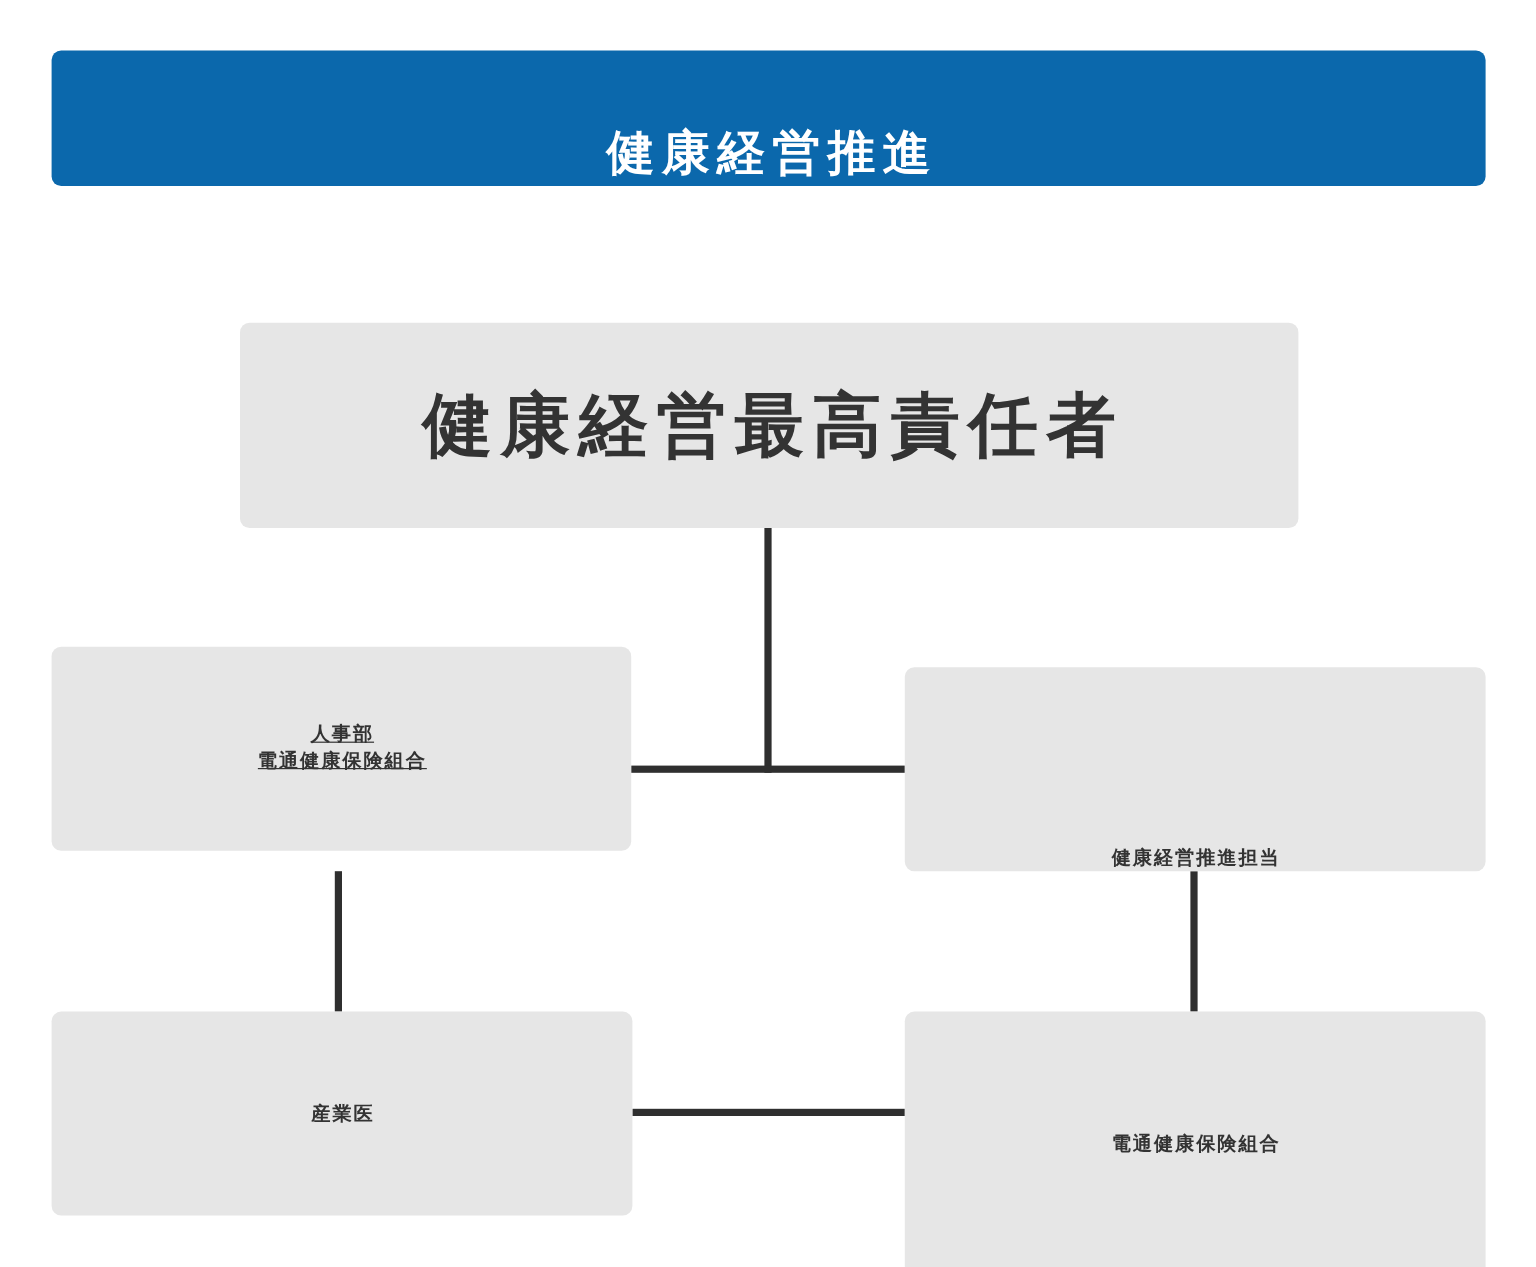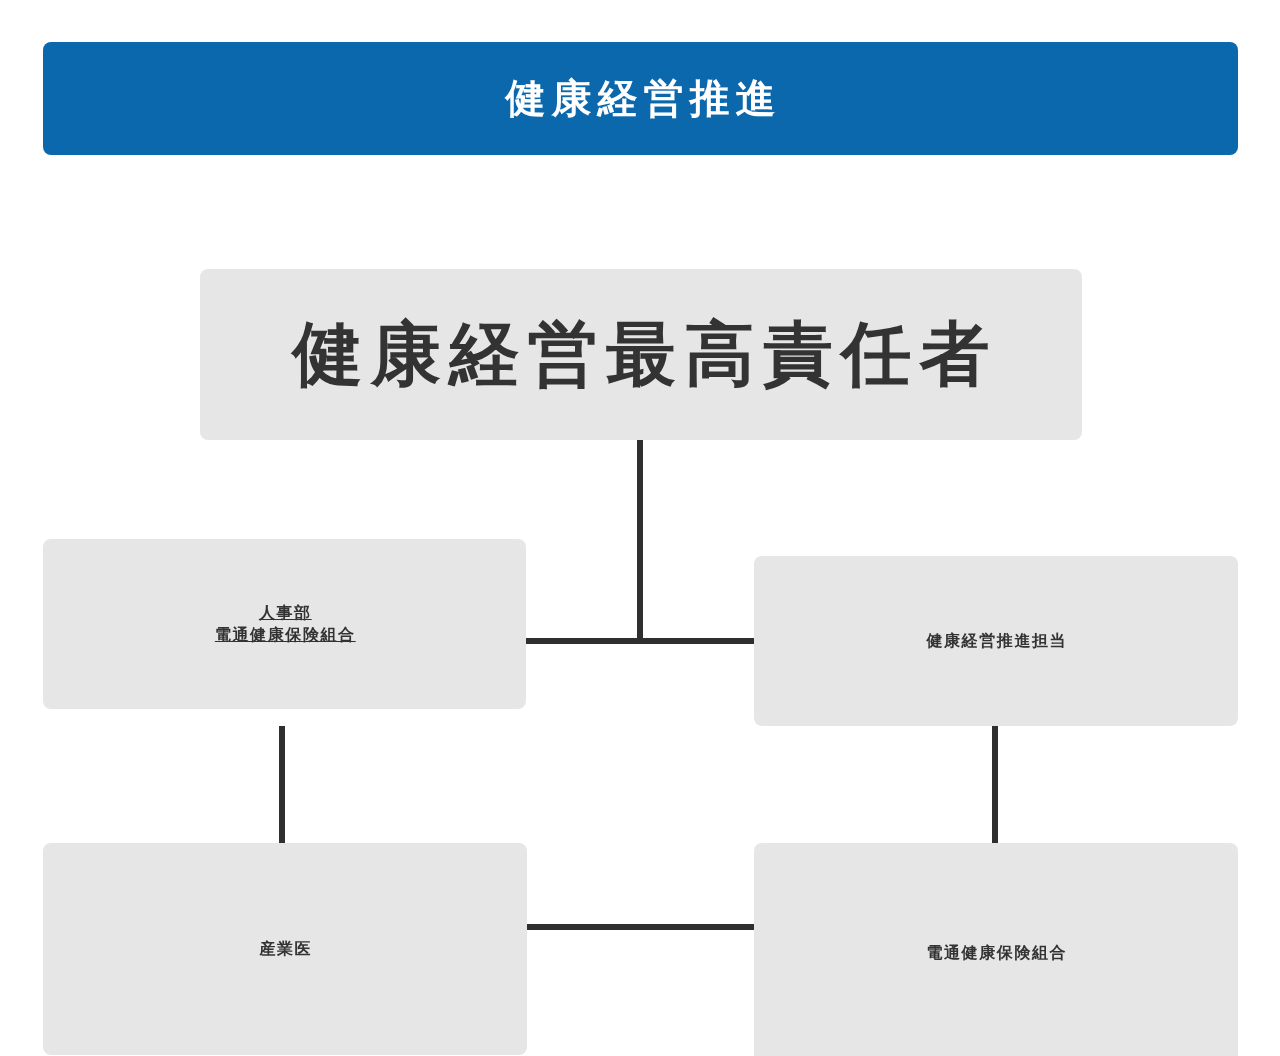--- a/index.html
+++ b/index.html
@@ -18,21 +18,21 @@
     font-family: "Liberation Sans", "DejaVu Sans", sans-serif;
     overflow: hidden;
   }
   .banner {
     position: absolute;
     left: 43px; top: 42px;
     width: 1195px; height: 113px;
     background: var(--header-bg);
     border-radius: 8px;
     display: flex;
-    align-items: center;
+    align-items: flex-end;
     justify-content: center;
     color: #ffffff;
     font-size: 40px;
     font-weight: 700;
     letter-spacing: 0.15em;
     text-indent: 0.15em;
   }
   .node {
     position: absolute;
     background: var(--node-bg);
@@ -43,27 +43,27 @@
     justify-content: center;
     color: var(--text-color);
     font-weight: 700;
     text-align: center;
     letter-spacing: 0.1em;
     text-indent: 0.1em;
   }
   .node-chief {
     left: 200px; top: 269px;
     width: 882px; height: 171px;
-    font-size: 70px;
+    font-size: 58px;
     letter-spacing: 0.12em;
     text-indent: 0.12em;
   }
   .node-hr        { left: 43px;  top: 539px; width: 483px; height: 170px; line-height: 1.35; text-decoration: underline; }
-  .node-promotion { left: 754px; top: 556px; width: 484px; height: 170px; }
-  .node-physician { left: 43px;  top: 843px; width: 484px; height: 212px; }
+  .node-promotion { left: 754px; top: 556px; width: 484px; height: 170px; justify-content: flex-end; }
+  .node-physician { left: 43px;  top: 843px; width: 484px; height: 170px; }
   .node-insurance { left: 754px; top: 843px; width: 484px; height: 220px; }
   .connector {
     position: absolute;
     background: var(--connector-color);
   }
   .conn-chief-down   { left: 637px; top: 440px; width: 6px;   height: 204px; }
   .conn-mid-horiz    { left: 526px; top: 638px; width: 228px; height: 6px; }
   .conn-hr-down      { left: 279px; top: 726px; width: 6px;   height: 117px; }
   .conn-promo-down   { left: 992px; top: 726px; width: 6px;   height: 117px; }
   .conn-bottom-horiz { left: 527px; top: 924px; width: 227px; height: 6px; }

